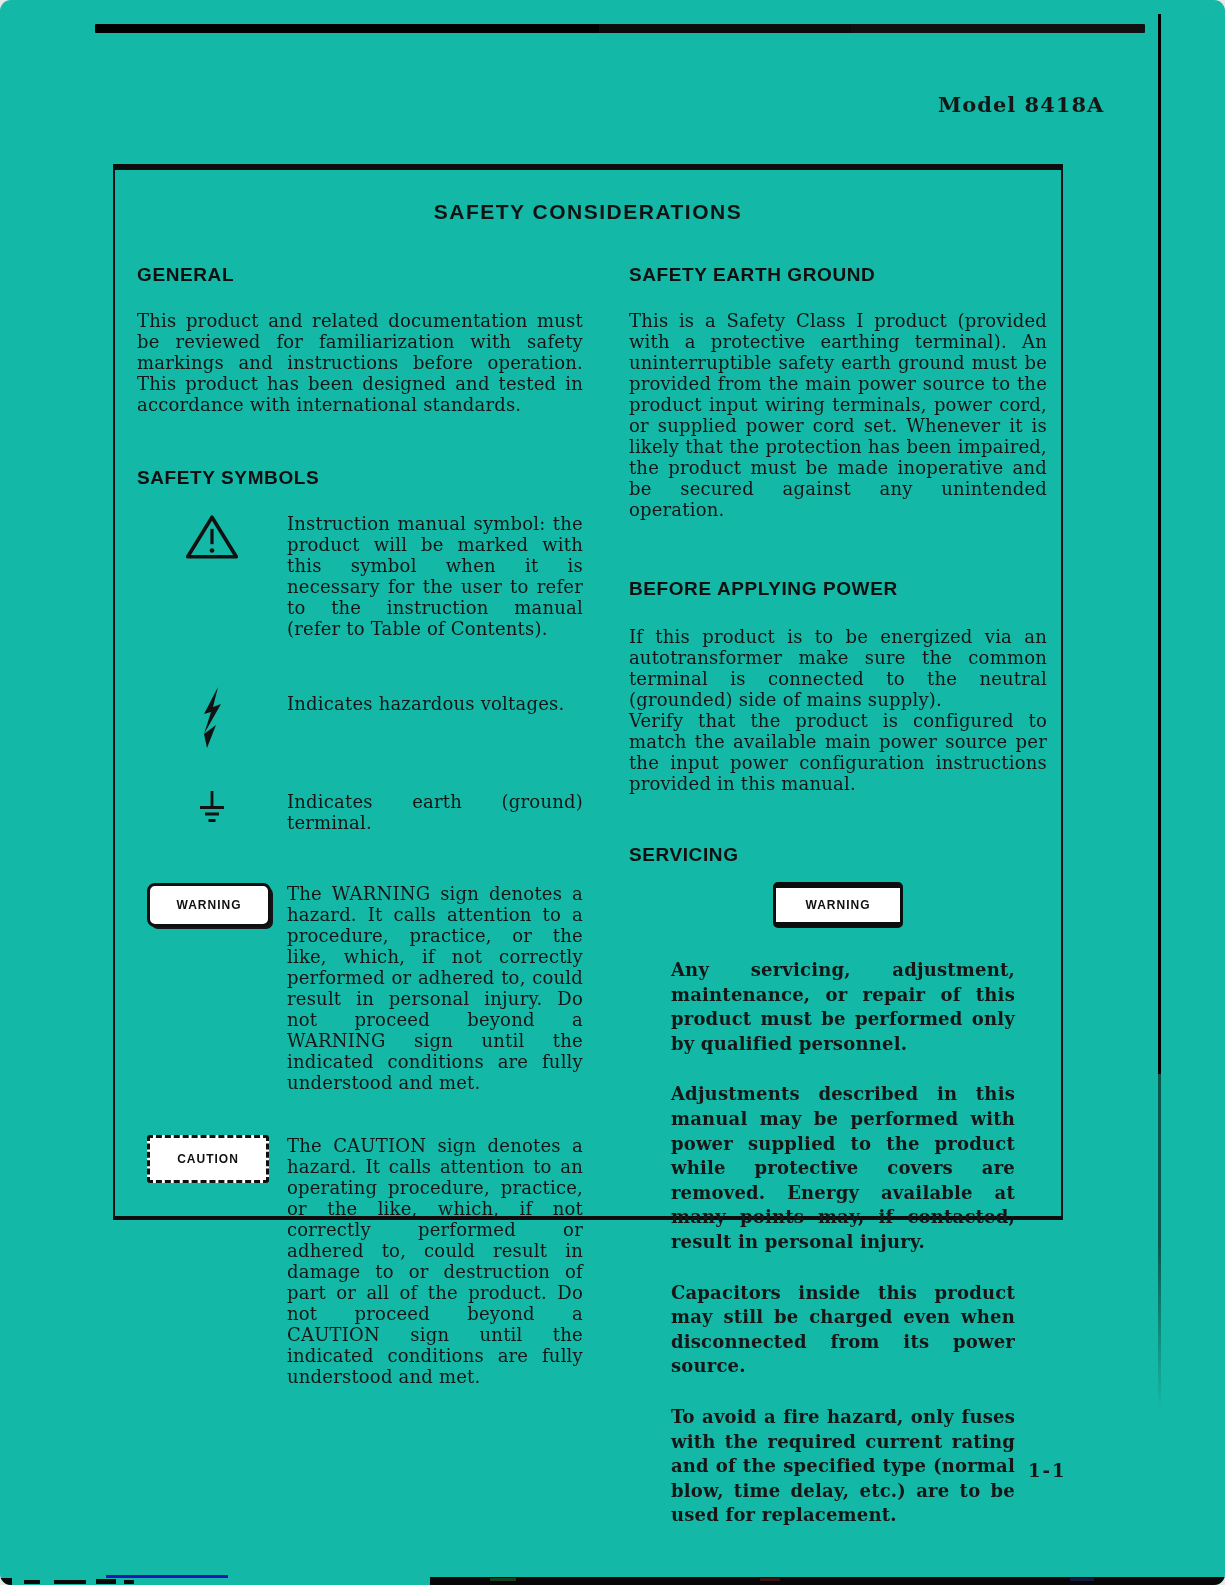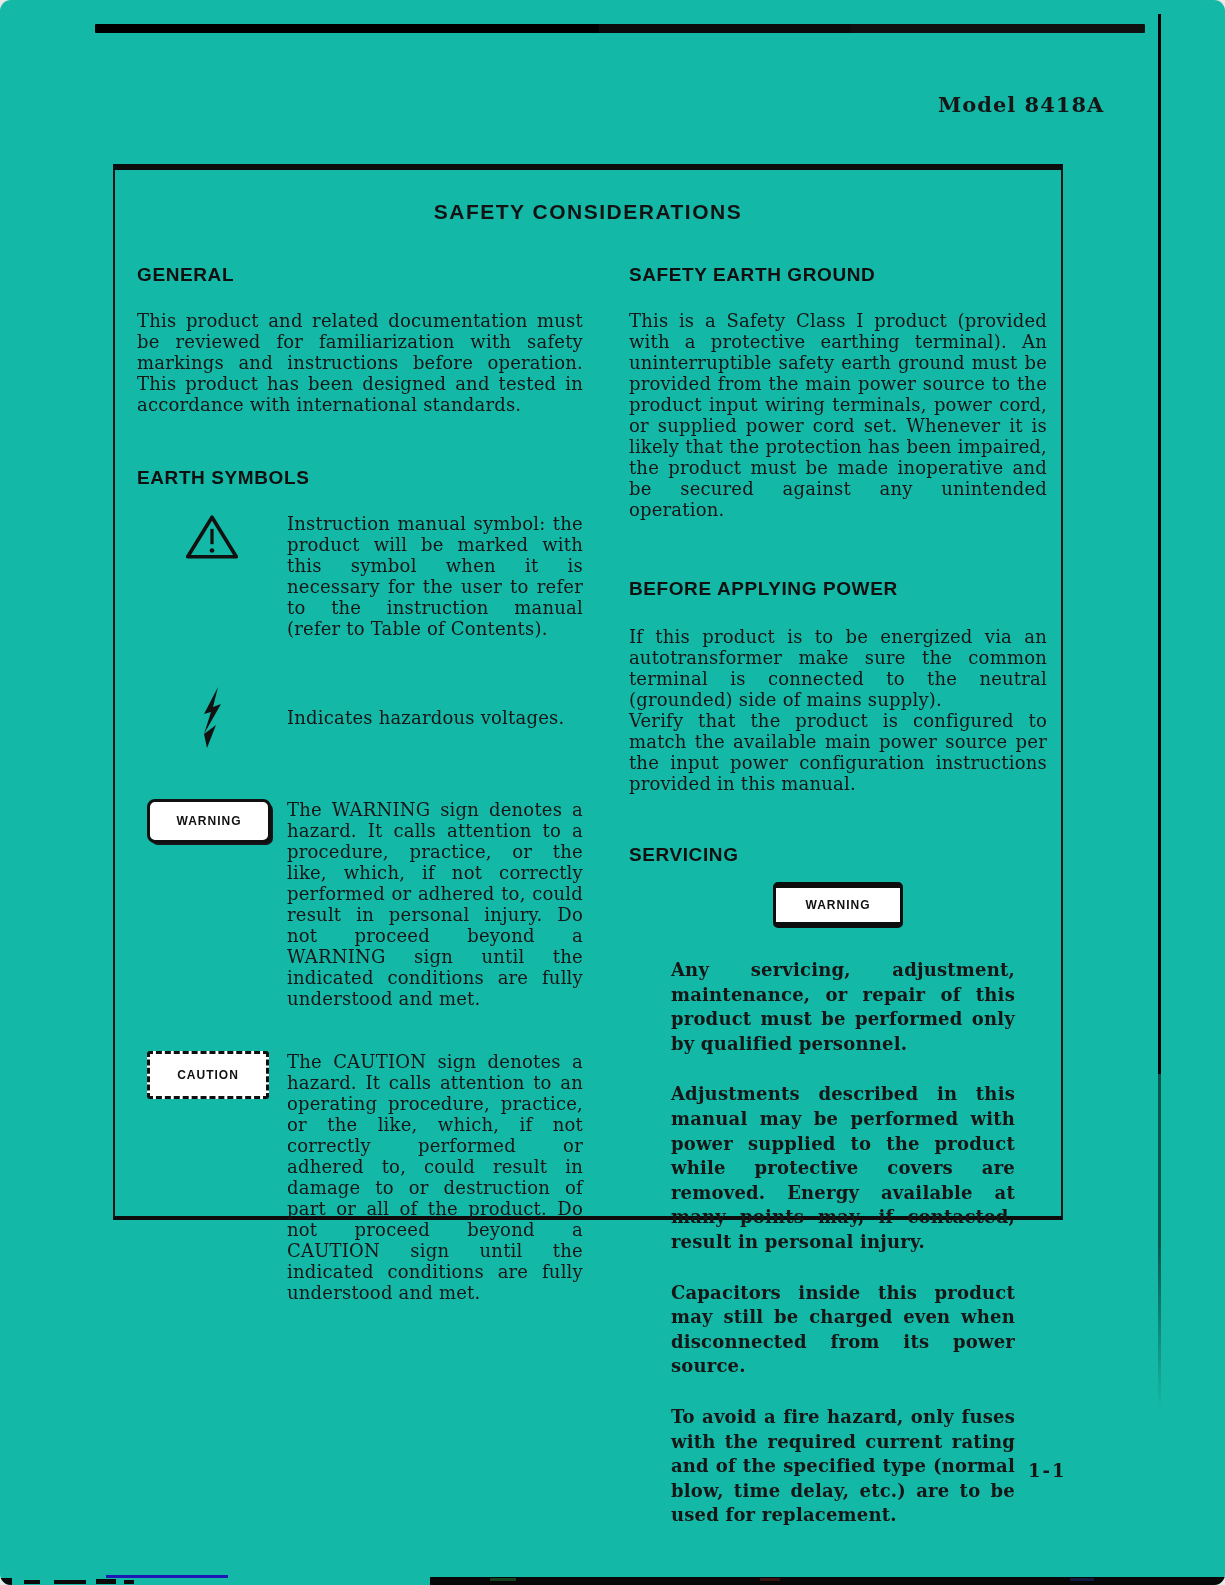--- a/index.html
+++ b/index.html
@@ -101,43 +101,54 @@
   <div class="main-box">
     <div class="box-title">SAFETY CONSIDERATIONS</div>
 
     <div class="columns">
 
       <div class="col-left">
 
         <h2 class="sec">GENERAL</h2>
         <p class="body">This product and related documentation must be reviewed for familiarization with safety markings and instructions before operation. This product has been designed and tested in accordance with international standards.</p>
 
-        <h2 class="sec" style="margin-top:52px;">EARTH SYMBOLS</h2>
+        <h2 class="sec" style="margin-top:52px;">SAFETY SYMBOLS</h2>
 
         <div class="sym-row" style="">
           <div class="sym-cell">
             <svg width="54" height="48" viewBox="0 0 60 52" aria-hidden="true">
               <path d="M30 4 L57 48 L3 48 Z" fill="none" stroke="#111" stroke-width="4" stroke-linejoin="round"></path>
               <rect x="28.2" y="17" width="3.6" height="17" fill="#111"></rect>
               <circle cx="30" cy="41" r="2.6" fill="#111"></circle>
             </svg>
           </div>
           <p class="body sym-text">Instruction manual symbol: the product will be marked with this symbol when it is necessary for the user to refer to the instruction manual (refer to Table of Contents).</p>
         </div>
 
         <div class="sym-row" style="margin-top:48px;">
           <div class="sym-cell">
             <svg width="26" height="62" viewBox="0 0 26 62" aria-hidden="true">
               <polygon points="19,0 5,27 12,25 5,47 22,17 14,20" fill="#111"></polygon>
               <polygon points="5,47 17,38 8,61" fill="#111"></polygon>
             </svg>
           </div>
-          <p class="body sym-text" style="margin-top:20px;">Indicates hazardous voltages.</p>
-        </div>
-
+          <p class="body sym-text" style="margin-top:6px;">Indicates hazardous voltages.</p>
+        </div>
+
+        <div class="sym-row" style="margin-top:42px;">
+          <div class="sym-cell">
+            <svg width="28" height="38" viewBox="0 0 28 38" aria-hidden="true">
+              <rect x="12.6" y="0" width="2.8" height="15" fill="#111"></rect>
+              <rect x="2" y="15" width="24" height="3" fill="#111"></rect>
+              <rect x="7" y="21.5" width="14" height="3" fill="#111"></rect>
+              <rect x="10.5" y="28" width="7" height="3" fill="#111"></rect>
+            </svg>
+          </div>
+          <p class="body sym-text">Indicates earth (ground) terminal.</p>
+        </div>
 
         <div class="sign-row" style="margin-top:50px;">
           <div class="sign-cell">
             <div class="stamp warning">
               <span>WARNING</span>
             </div>
           </div>
           <p class="body sign-text">The WARNING sign denotes a hazard. It calls attention to a procedure, practice, or the like, which, if not correctly performed or adhered to, could result in personal injury. Do not proceed beyond a WARNING sign until the indicated conditions are fully understood and met.</p>
         </div>
 

